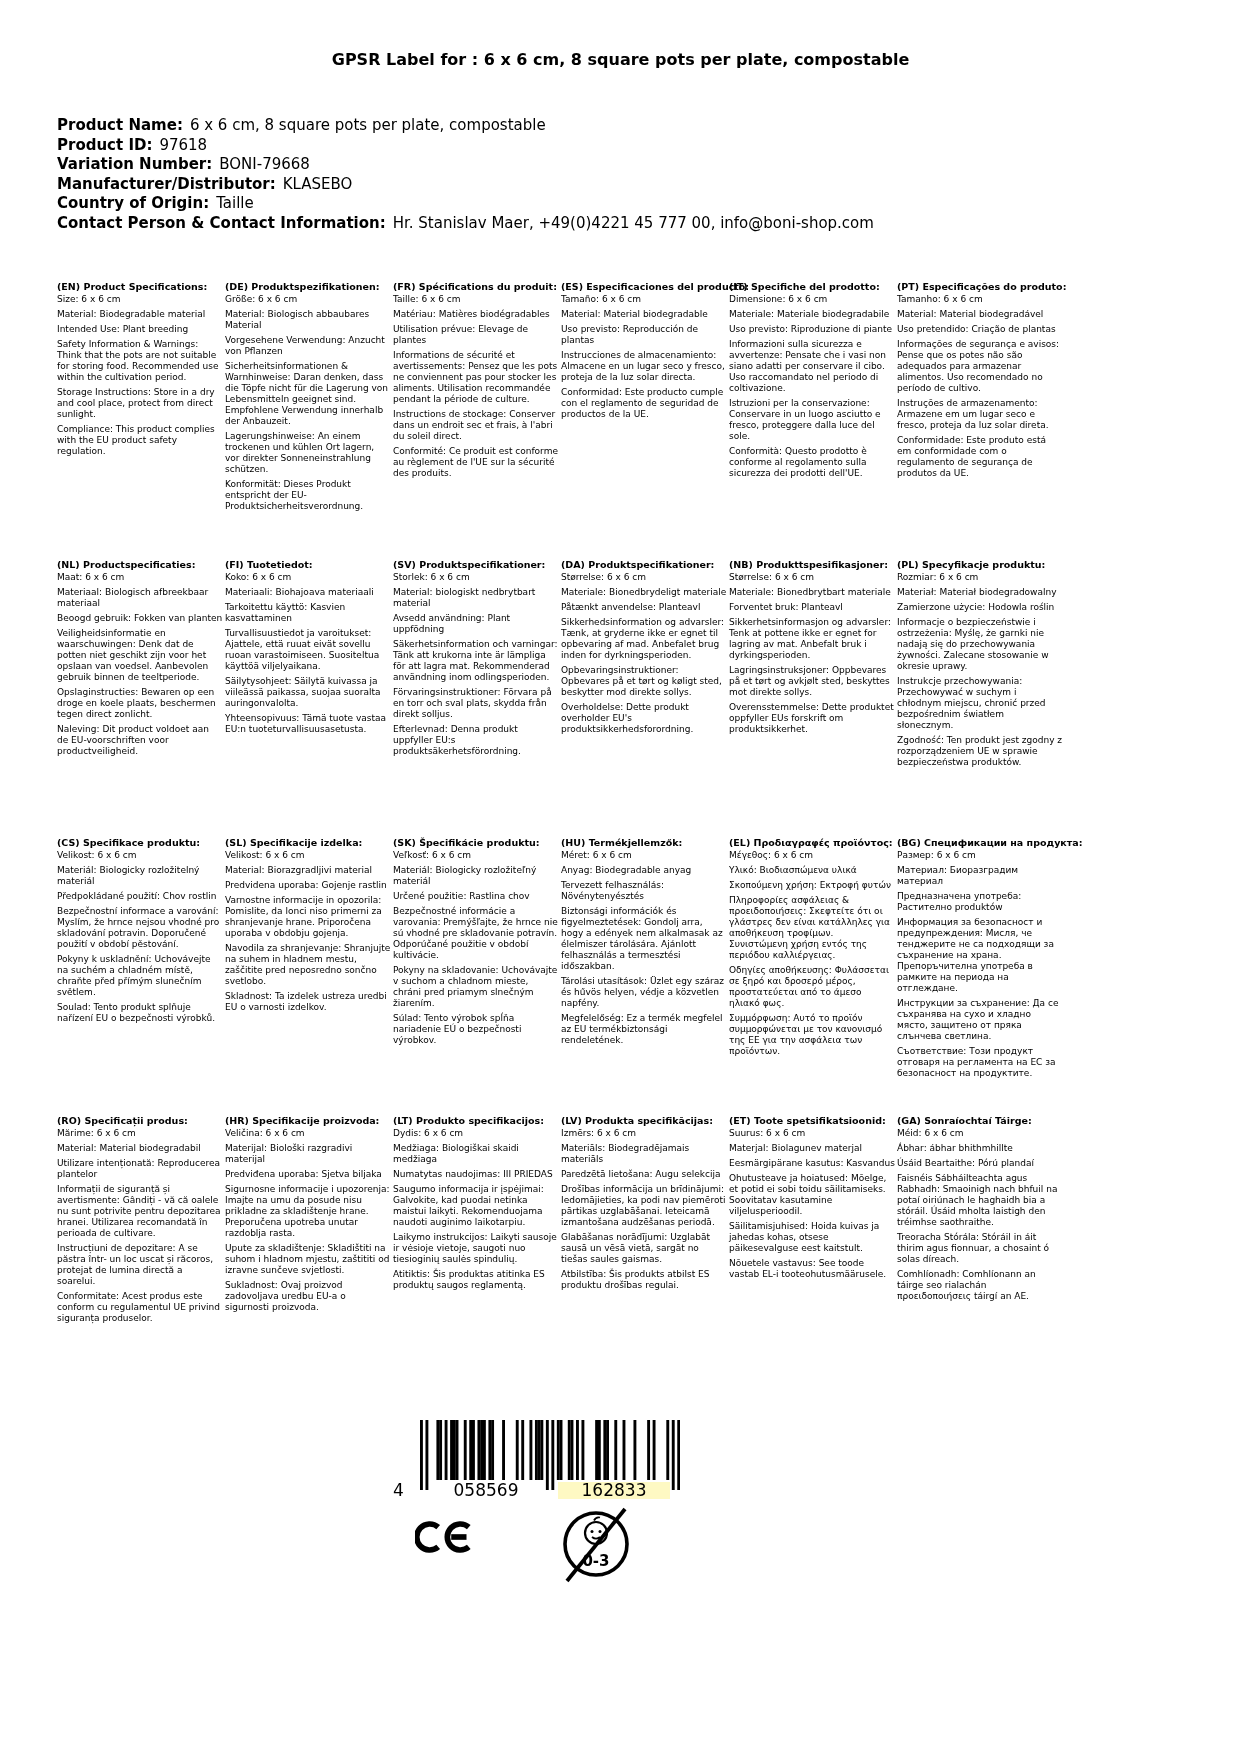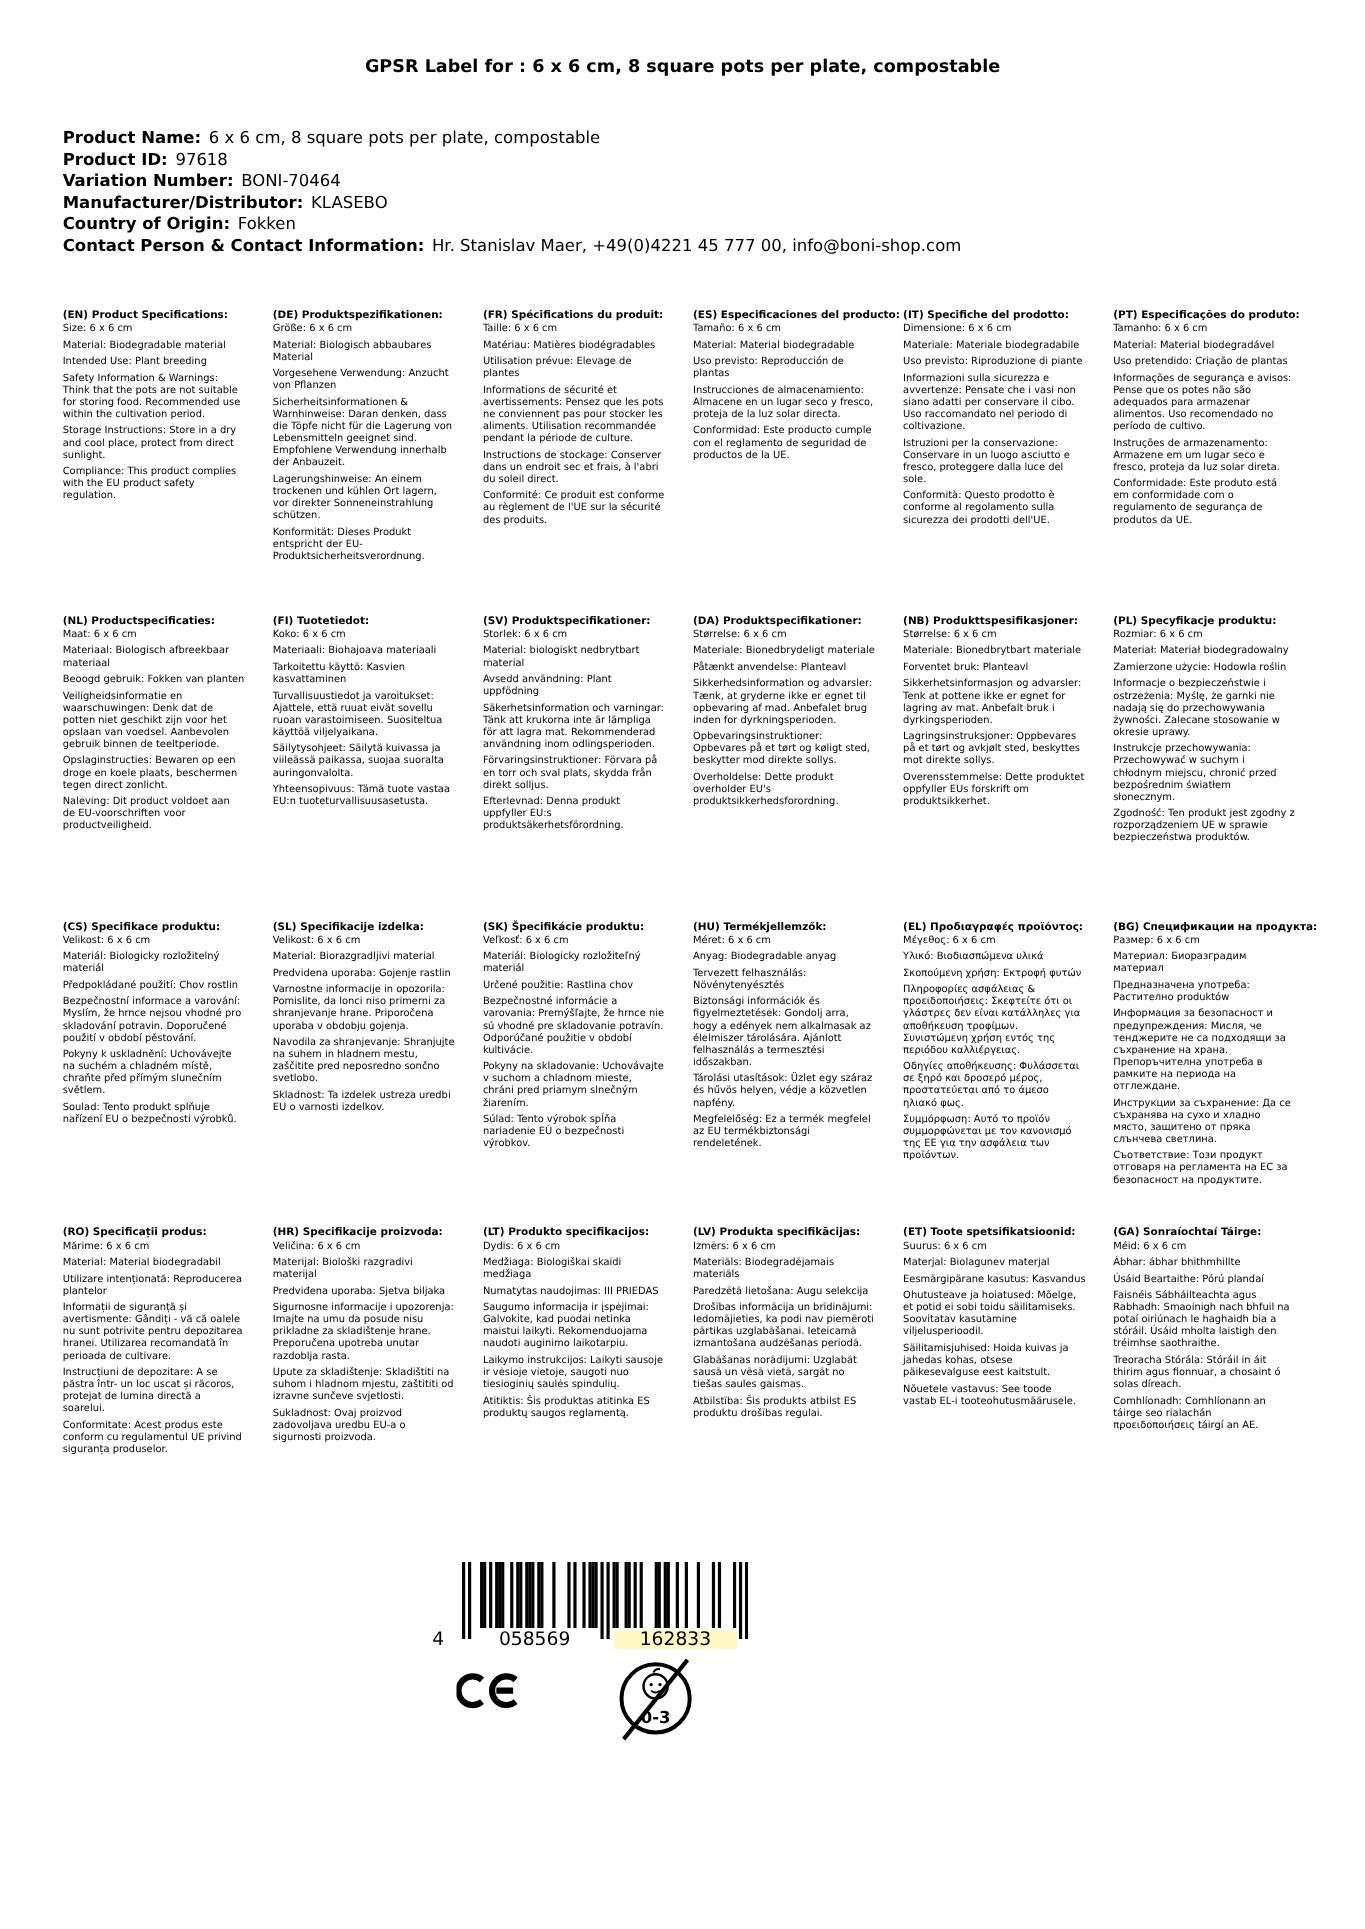--- a/index.html
+++ b/index.html
@@ -10,21 +10,21 @@
   .title{
     position:absolute;top:50px;left:0;right:0;text-align:center;
     font-size:16px;font-weight:bold;letter-spacing:0px;
   }
   .info{position:absolute;left:57px;top:116px;}
   .info-row{font-size:15px;line-height:19.6px;white-space:nowrap;}
   .info-label{font-weight:bold;}
   .info-value{margin-left:7px;text-align:right;}
   .specs-grid{
     position:absolute;left:57px;top:281px;
-    display:grid;grid-template-columns:repeat(6,166px);column-gap:25px;
+    display:grid;grid-template-columns:repeat(6,166px);column-gap:2px;
     grid-auto-rows:278px;
   }
   .spec-block{overflow:visible;}
   .spec-header{font-size:9.5px;font-weight:bold;line-height:12px;margin:0 0 1px 0;white-space:nowrap;}
   .spec-par{margin:0 0 4px 0;font-size:9px;line-height:11px;}
   .barcode-wrap{position:absolute;left:420px;top:1420px;width:260px;height:92px;}
   .bc-num{position:absolute;font-size:17px;line-height:17px;color:#000;}
   .bc-num-left{left:-27px;top:62px;}
   .bc-num-g1{left:10px;top:62px;width:112px;text-align:center;background:#fff;}
   .bc-num-g2{left:138px;top:62px;width:112px;text-align:center;background:#fef9c3;}
@@ -39,27 +39,27 @@
   <div class="title">GPSR Label for : 6 x 6 cm, 8 square pots per plate, compostable</div>
 
   <div class="info">
     <div class="info-row">
       <span class="info-label">Product Name:</span><span class="info-value">6 x 6 cm, 8 square pots per plate, compostable</span>
     </div>
     <div class="info-row">
       <span class="info-label">Product ID:</span><span class="info-value">97618</span>
     </div>
     <div class="info-row">
-      <span class="info-label">Variation Number:</span><span class="info-value">BONI-70464</span>
+      <span class="info-label">Variation Number:</span><span class="info-value">BONI-79668</span>
     </div>
     <div class="info-row">
       <span class="info-label">Manufacturer/Distributor:</span><span class="info-value">KLASEBO</span>
     </div>
     <div class="info-row">
-      <span class="info-label">Country of Origin:</span><span class="info-value">Fokken</span>
+      <span class="info-label">Country of Origin:</span><span class="info-value">Taille</span>
     </div>
     <div class="info-row">
       <span class="info-label">Contact Person &amp; Contact Information:</span><span class="info-value">Hr. Stanislav Maer, +49(0)4221 45 777 00, info@boni-shop.com</span>
     </div>
   </div>
 
   <div class="specs-grid">
       <div class="spec-block">
         <div class="spec-header">(EN) Product Specifications:</div>
         <p class="spec-par">Size: 6 x 6 cm</p>

